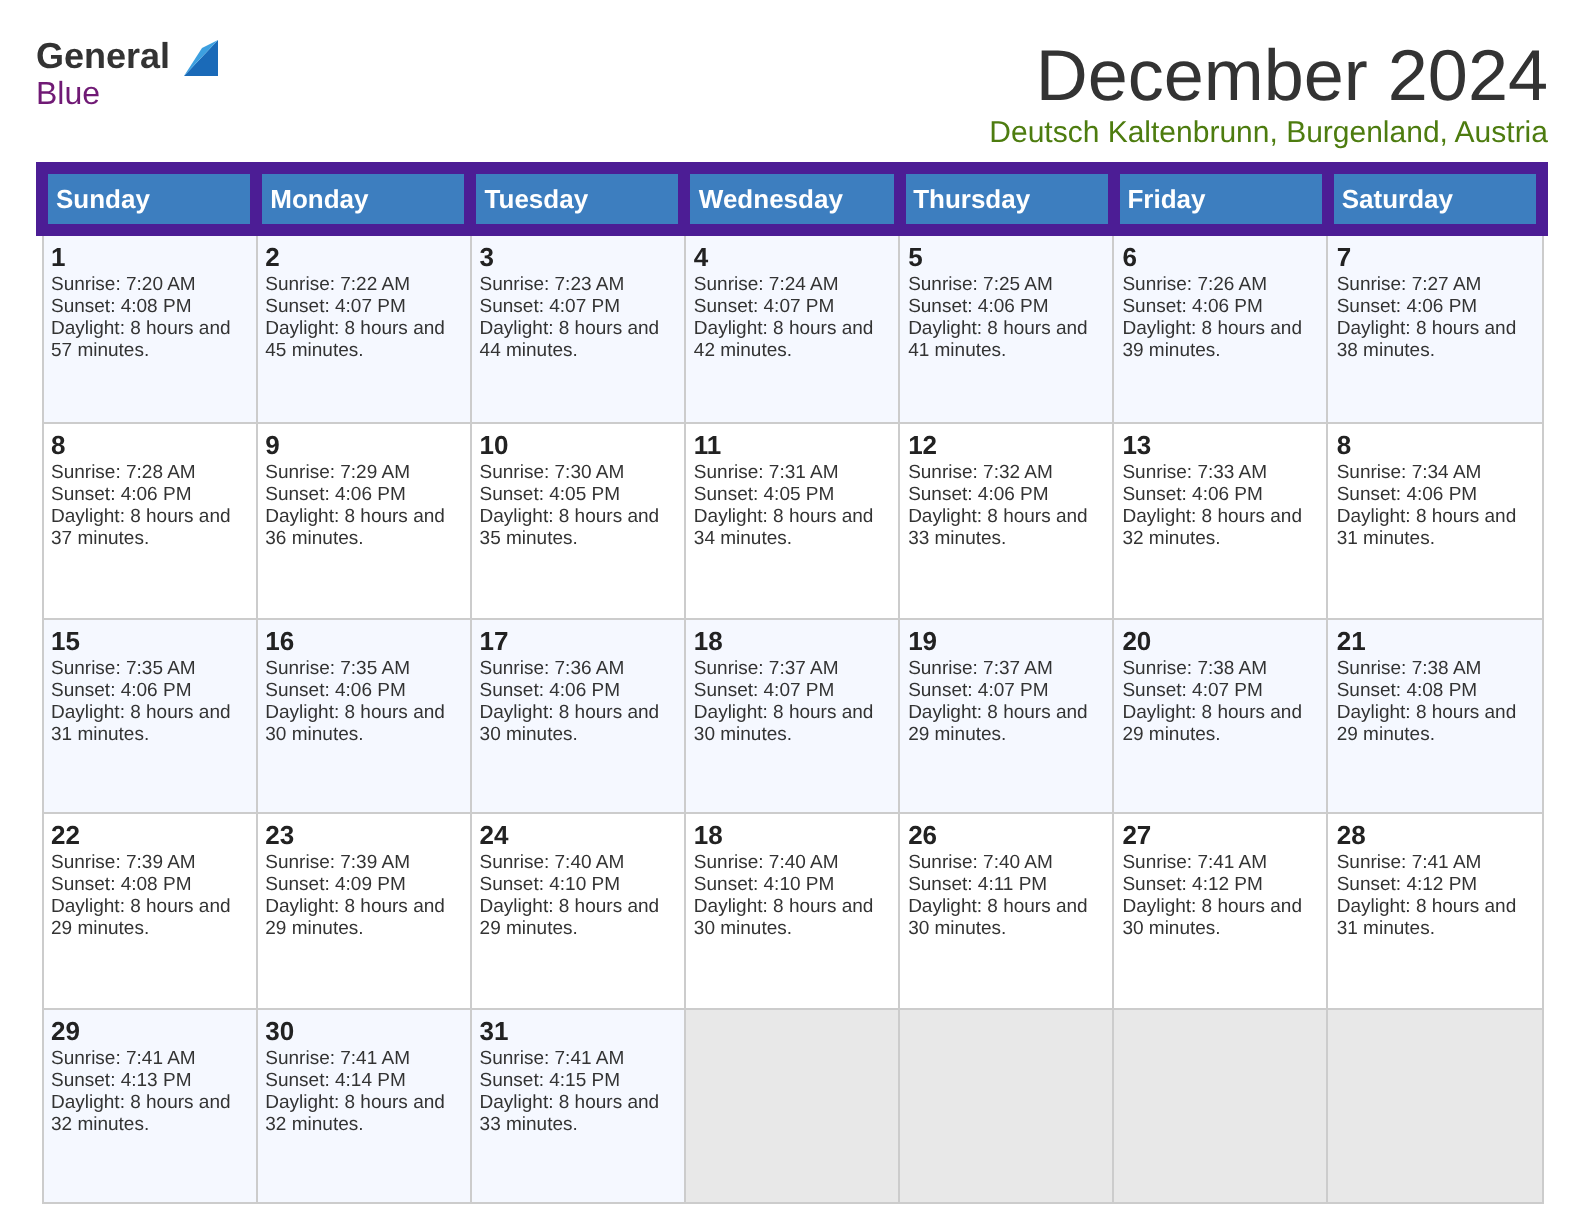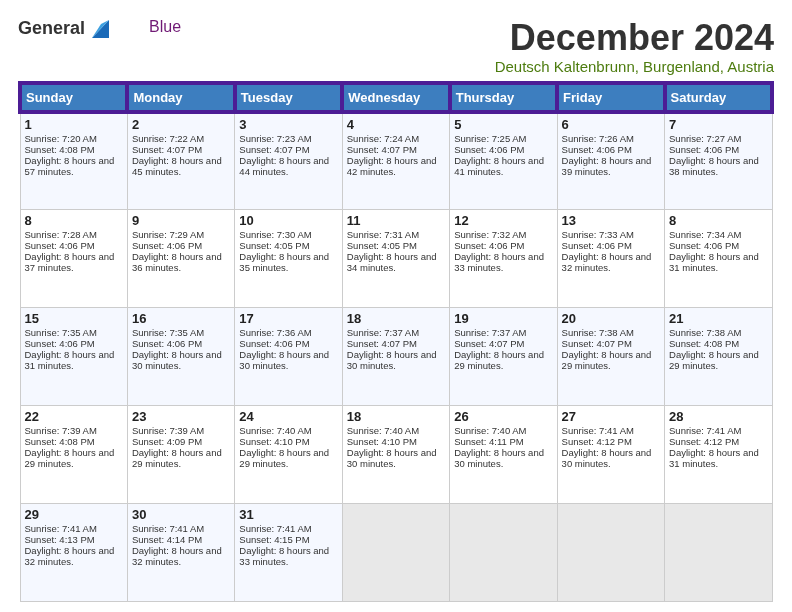--- a/index.html
+++ b/index.html
@@ -18,64 +18,63 @@
       flex-direction: column;
     }
     .header {
       display: flex;
       align-items: flex-start;
       justify-content: space-between;
       margin-bottom: 6px;
     }
     .logo {
       display: flex;
-      flex-direction: row;
+      flex-direction: column;
       align-items: flex-start;
-      gap: 40px;
     }
     .logo-text {
       display: flex;
       align-items: center;
       font-size: 18px;
       font-weight: bold;
       color: #333;
     }
     .logo-general { color: #333; }
     .logo-blue { color: #701a75; }
     .logo-icon {
       width: 22px;
       height: 18px;
       margin-left: 2px;
     }
     .title-section {
       text-align: right;
     }
     .main-title {
       font-size: 36px;
-      font-weight: bold;
+      font-weight: normal;
       color: #333;
       line-height: 1.1;
     }
     .subtitle {
       font-size: 15px;
       color: #4d7c0f;
     }
     .calendar-table {
       width: 100%;
       border-collapse: collapse;
       flex: 1;
     }
     .calendar-table th {
       background: #3d7ebf;
       color: #fff;
       font-size: 13px;
       font-weight: bold;
       padding: 5px 4px;
       text-align: left;
-      border: 4px solid #4c1d95;
+      border: 6px solid #4c1d95;
     }
     .calendar-table td {
       vertical-align: top;
       border: 1px solid #ccc;
       padding: 3px 4px;
       font-size: 9.5px;
       color: #333;
       width: calc(100% / 7);
       height: 82px;
     }

